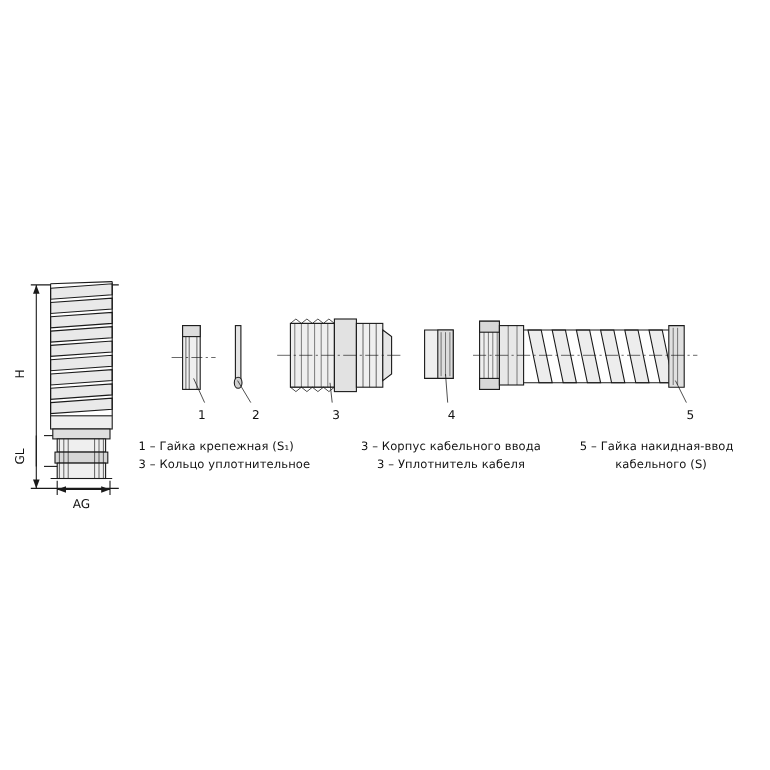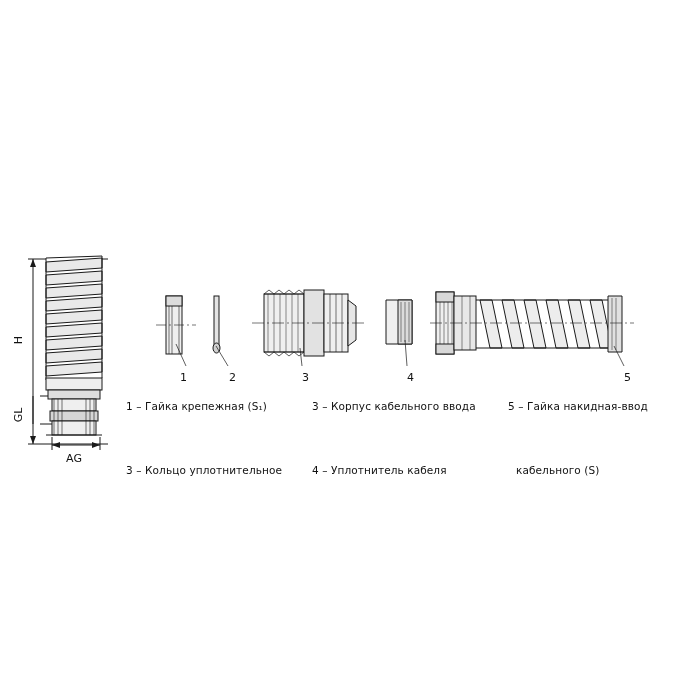--- a/index.html
+++ b/index.html
@@ -35,25 +35,24 @@
     flex-direction: row;
     gap: 0px;
     font-size: 10.5px;
     line-height: 16px;
     color: #111111;
     letter-spacing: 0.1px;
   }
   .legend-col {
     display: flex;
     flex-direction: column;
-    gap: 48px;
   }
   .legend-col.c1 { width: 186px; }
-  .legend-col.c2 { width: 196px; }
-  .legend-col.c3 { width: 178px; }
+  .legend-col.c2 { width: 196px; align-items: center; }
+  .legend-col.c3 { width: 178px; align-items: center; }
   .legend-row {
     white-space: nowrap;
   }
   .legend-sub {
     padding-left: 8px;
     white-space: nowrap;
   }
   .callout-num {
     position: absolute;
     font-size: 11px;
@@ -254,21 +253,21 @@
   <div class="callout-num" style="left:407px; top:371px;">4</div>
   <div class="callout-num" style="left:624px; top:371px;">5</div>
 
   <div class="legend">
     <div class="legend-col c1">
       <div class="legend-row">1 – Гайка крепежная (S₁)</div>
       <div class="legend-row">3 – Кольцо уплотнительное</div>
     </div>
     <div class="legend-col c2">
       <div class="legend-row">3 – Корпус кабельного ввода</div>
-      <div class="legend-row">4 – Уплотнитель кабеля</div>
+      <div class="legend-row">3 – Уплотнитель кабеля</div>
     </div>
     <div class="legend-col c3">
       <div class="legend-row">5 – Гайка накидная-ввод</div>
       <div class="legend-sub">кабельного (S)</div>
     </div>
   </div>
 
 </div>
 
 </body></html>

